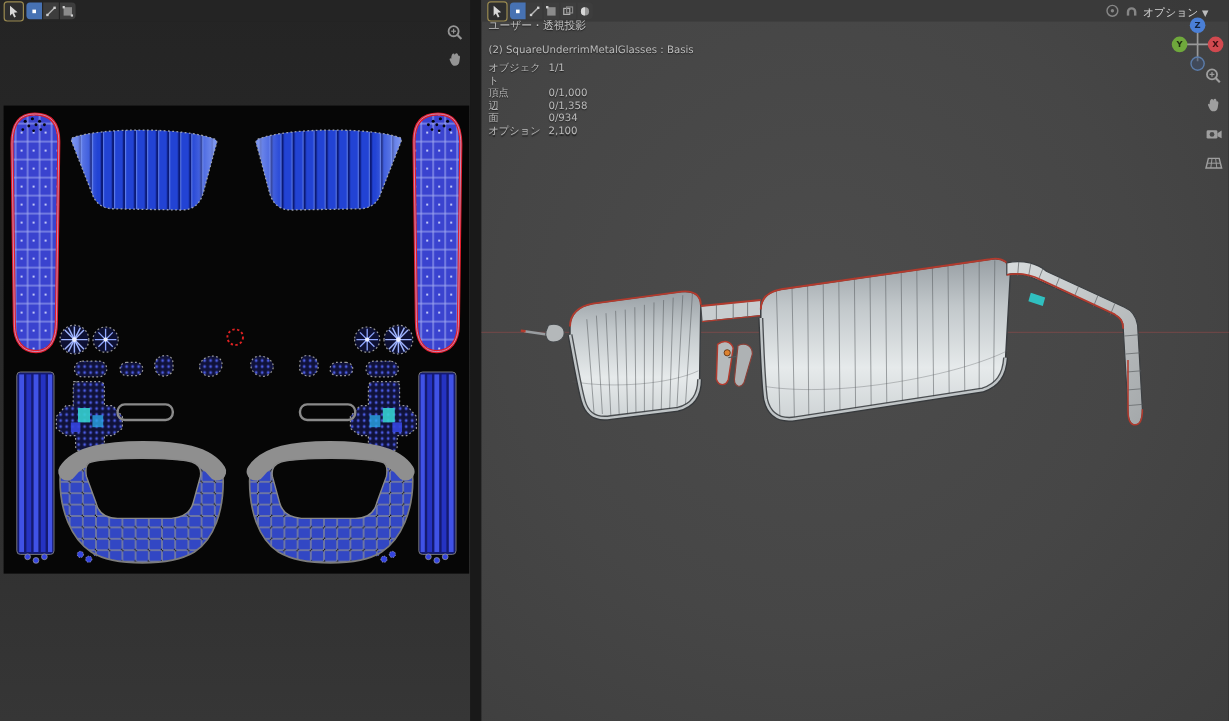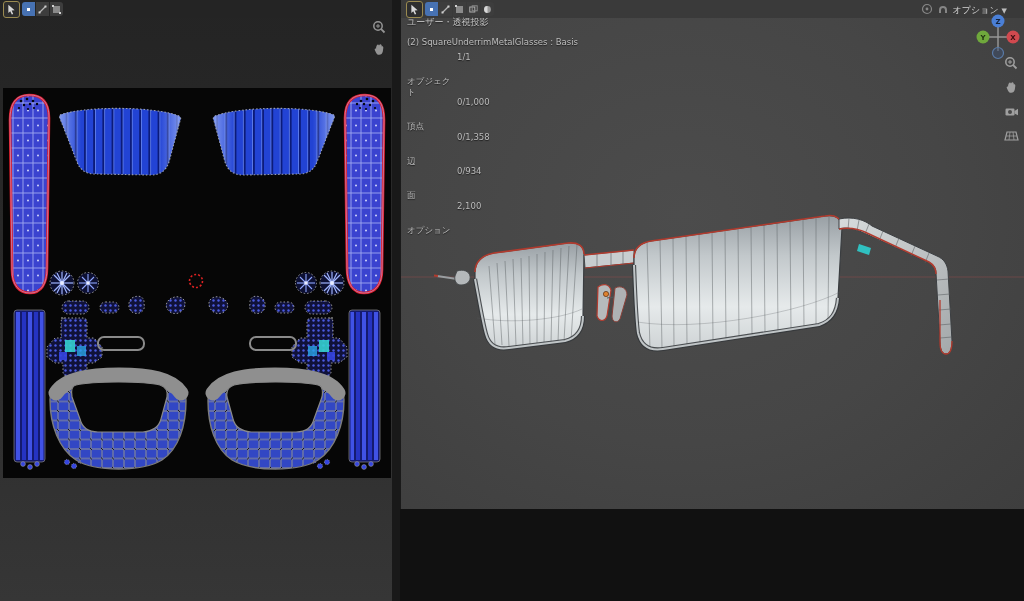--- a/index.html
+++ b/index.html
@@ -6,21 +6,21 @@
   #app{position:relative;width:1024px;height:601px;overflow:hidden;
        font-family:"DejaVu Sans",sans-serif;-webkit-font-smoothing:antialiased;}
 
   
   #uv-panel{position:absolute;left:0;top:0;width:392px;height:601px;
     background:linear-gradient(180deg,#242424 0%,#2a2a2a 45%,#363636 100%);}
   #uv-header{position:absolute;left:0;top:0;width:100%;height:18px;background:#242424;}
   #uv-canvas{position:absolute;left:3px;top:88px;width:388px;height:390px;background:#060606;}
 
   
-  #vp-panel{position:absolute;left:400px;top:0;width:624px;height:509px;
+  #vp-panel{position:absolute;left:400px;top:0;width:624px;height:601px;
     background:radial-gradient(ellipse at 45% 42%,#4c4c4c 0%,#464646 55%,#3e3e3e 100%);
     border-left:1px solid #1a1a1a;}
   #divider{position:absolute;left:392px;top:0;width:8px;height:601px;background:#191919;}
   #vp-header{position:absolute;left:0;top:0;width:100%;height:18px;background:rgba(56,56,56,.85);}
 
   
   .toolbtn{position:absolute;width:15px;height:15px;background:#2e2e2e;
     border:1px solid #9a8a50;border-radius:3px;display:flex;align-items:center;justify-content:center;}
   .modegroup{position:absolute;display:flex;gap:1px;}
   .modebtn{width:13px;height:14px;background:#3d3d3d;display:flex;align-items:center;justify-content:center;}
@@ -28,21 +28,21 @@
   .modebtn.last{border-radius:0 3px 3px 0;}
   .modebtn.active{background:#4772b3;}
 
   
   #vp-overlay{position:absolute;left:6px;top:17px;color:#c3c3c3;font-size:9px;line-height:11px;
     text-shadow:0 1px 1px rgba(0,0,0,.6);}
   #vp-overlay .objline{font-size:8.5px;color:#bdbdbd;margin-top:9px;}
   #vp-stats{position:absolute;left:6px;top:52px;font-size:8.5px;line-height:10.5px;color:#bcbcbc;
     text-shadow:0 1px 1px rgba(0,0,0,.6);}
   .srow{display:flex;}
-  .sl{width:50px;margin-top:24px;}
+  .sl{width:50px;}
   .sv{}
 
   
   #vp-options{position:absolute;right:14px;top:3px;color:#d6d6d6;font-size:9px;display:flex;
     align-items:center;gap:3px;padding:1px 4px;border-radius:3px;}
   .chev{font-size:7px;color:#bdbdbd;}
   .hdr-ico{position:absolute;top:3px;width:12px;height:12px;opacity:.75;}
 
   
   .navico{position:absolute;width:17px;height:17px;opacity:.85;}

